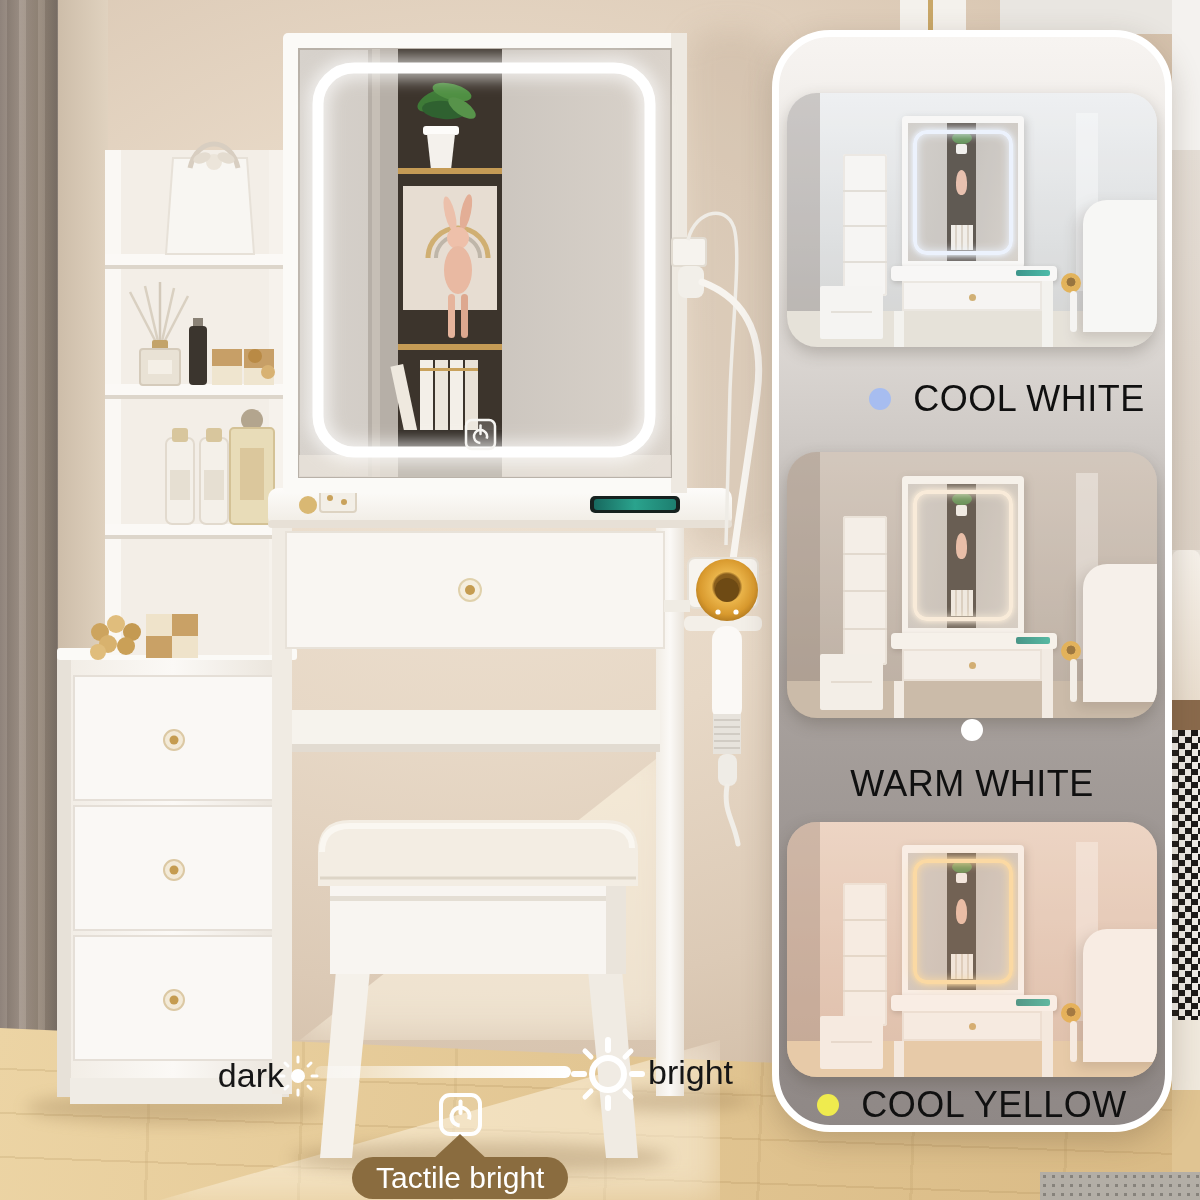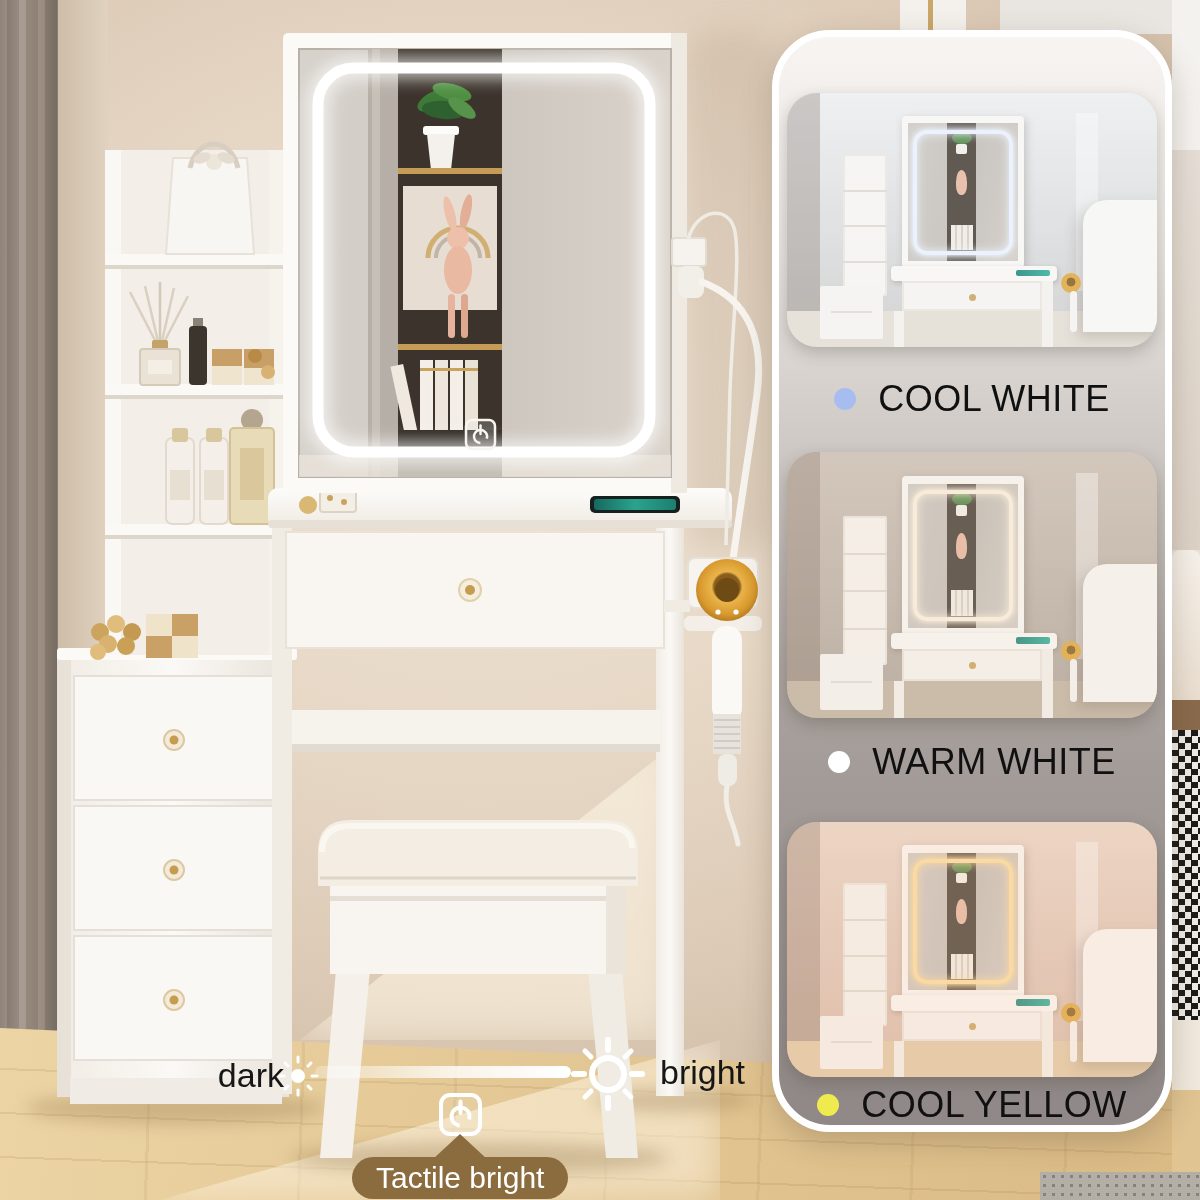--- a/index.html
+++ b/index.html
@@ -40,37 +40,37 @@
   .sliver .s5{left:0;top:730px;width:28px;height:290px;
     background:repeating-conic-gradient(#1d1b19 0 25%,#efece6 0 50%);background-size:13px 13px;}
   .sliver .s6{left:0;top:1020px;width:28px;height:70px;background:#f0e9dd;}
   .sliver .s7{left:0;top:1090px;width:28px;height:110px;background:#e0c492;}
   .rug{left:1040px;top:1172px;width:160px;height:28px;background:#b3aea6;
     background-image:radial-gradient(rgba(90,86,80,.5) 1.5px,transparent 1.5px);background-size:9px 9px;}
 
   
   .lbl{color:#161616;font-size:34px;line-height:1;}
   .dark-lbl{left:200px;top:1058px;width:84px;text-align:right;}
-  .bright-lbl{left:648px;top:1055px;margin-left:12px;}
+  .bright-lbl{left:648px;top:1055px;}
   .pill{left:352px;top:1157px;height:42px;padding:0 24px;border-radius:21px;
     display:flex;align-items:center;justify-content:center;color:#fff;font-size:30px;white-space:nowrap;}
   .pill-arrow{left:432px;top:1134px;width:0;height:0;border-left:28px solid transparent;
     border-right:28px solid transparent;}
 
   
   .panel{left:772px;top:30px;width:400px;height:1102px;border:7px solid #fff;border-radius:58px;
     box-sizing:border-box;overflow:hidden;
     background:linear-gradient(180deg,#f7f4f1 0%,#e7e3df 20%,#cfcac6 37%,#aaa39f 58%,#9a9390 79%,#8f8886 100%);
     box-shadow:0 10px 30px rgba(80,60,40,.25);}
   .thumb{left:8px;width:370px;border-radius:30px;overflow:hidden;box-shadow:0 6px 16px rgba(60,50,40,.25);}
   .t1{top:56px;height:254px;}
   .t2{top:415px;height:266px;}
   .t3{top:785px;height:255px;}
   .mode-row{left:0;width:386px;height:44px;display:flex;align-items:center;justify-content:center;gap:22px;}
-  .r1{top:340px;}.r2{top:703px;}.r3{top:1046px;}
+  .r1{top:340px;margin-left:35px;}.r2{top:703px;flex-direction:column;}.r3{top:1046px;}
   .mode-dot{width:22px;height:22px;border-radius:50%;flex:0 0 auto;}
   .mode-lbl{color:#101010;font-size:36px;letter-spacing:.5px;white-space:nowrap;}
 
   
   .ts{position:absolute;inset:0;}
   .ts .abs{position:absolute;}
   .ts-wall{inset:0;}
   .mode-cool .ts-wall{background:linear-gradient(180deg,#f0f1f2 0%,#dcdddd 60%,#cfcecb 100%);}
   .mode-warmwhite .ts-wall{background:linear-gradient(180deg,#cfc5bc 0%,#bdb2a8 60%,#b0a499 100%);}
   .mode-warmyellow .ts-wall{background:linear-gradient(180deg,#ecd9cc 0%,#e0c6b6 60%,#d8bca9 100%);}

